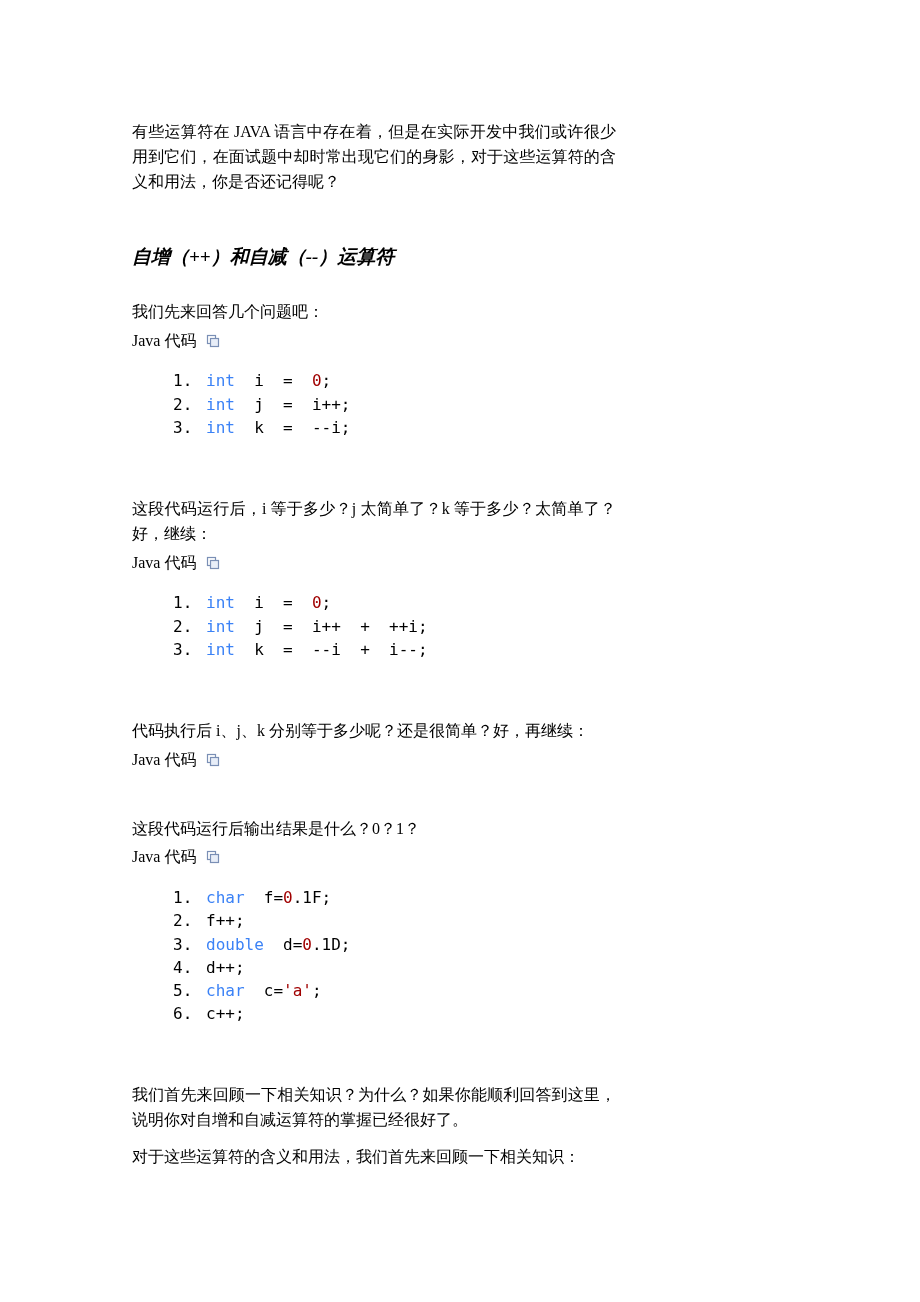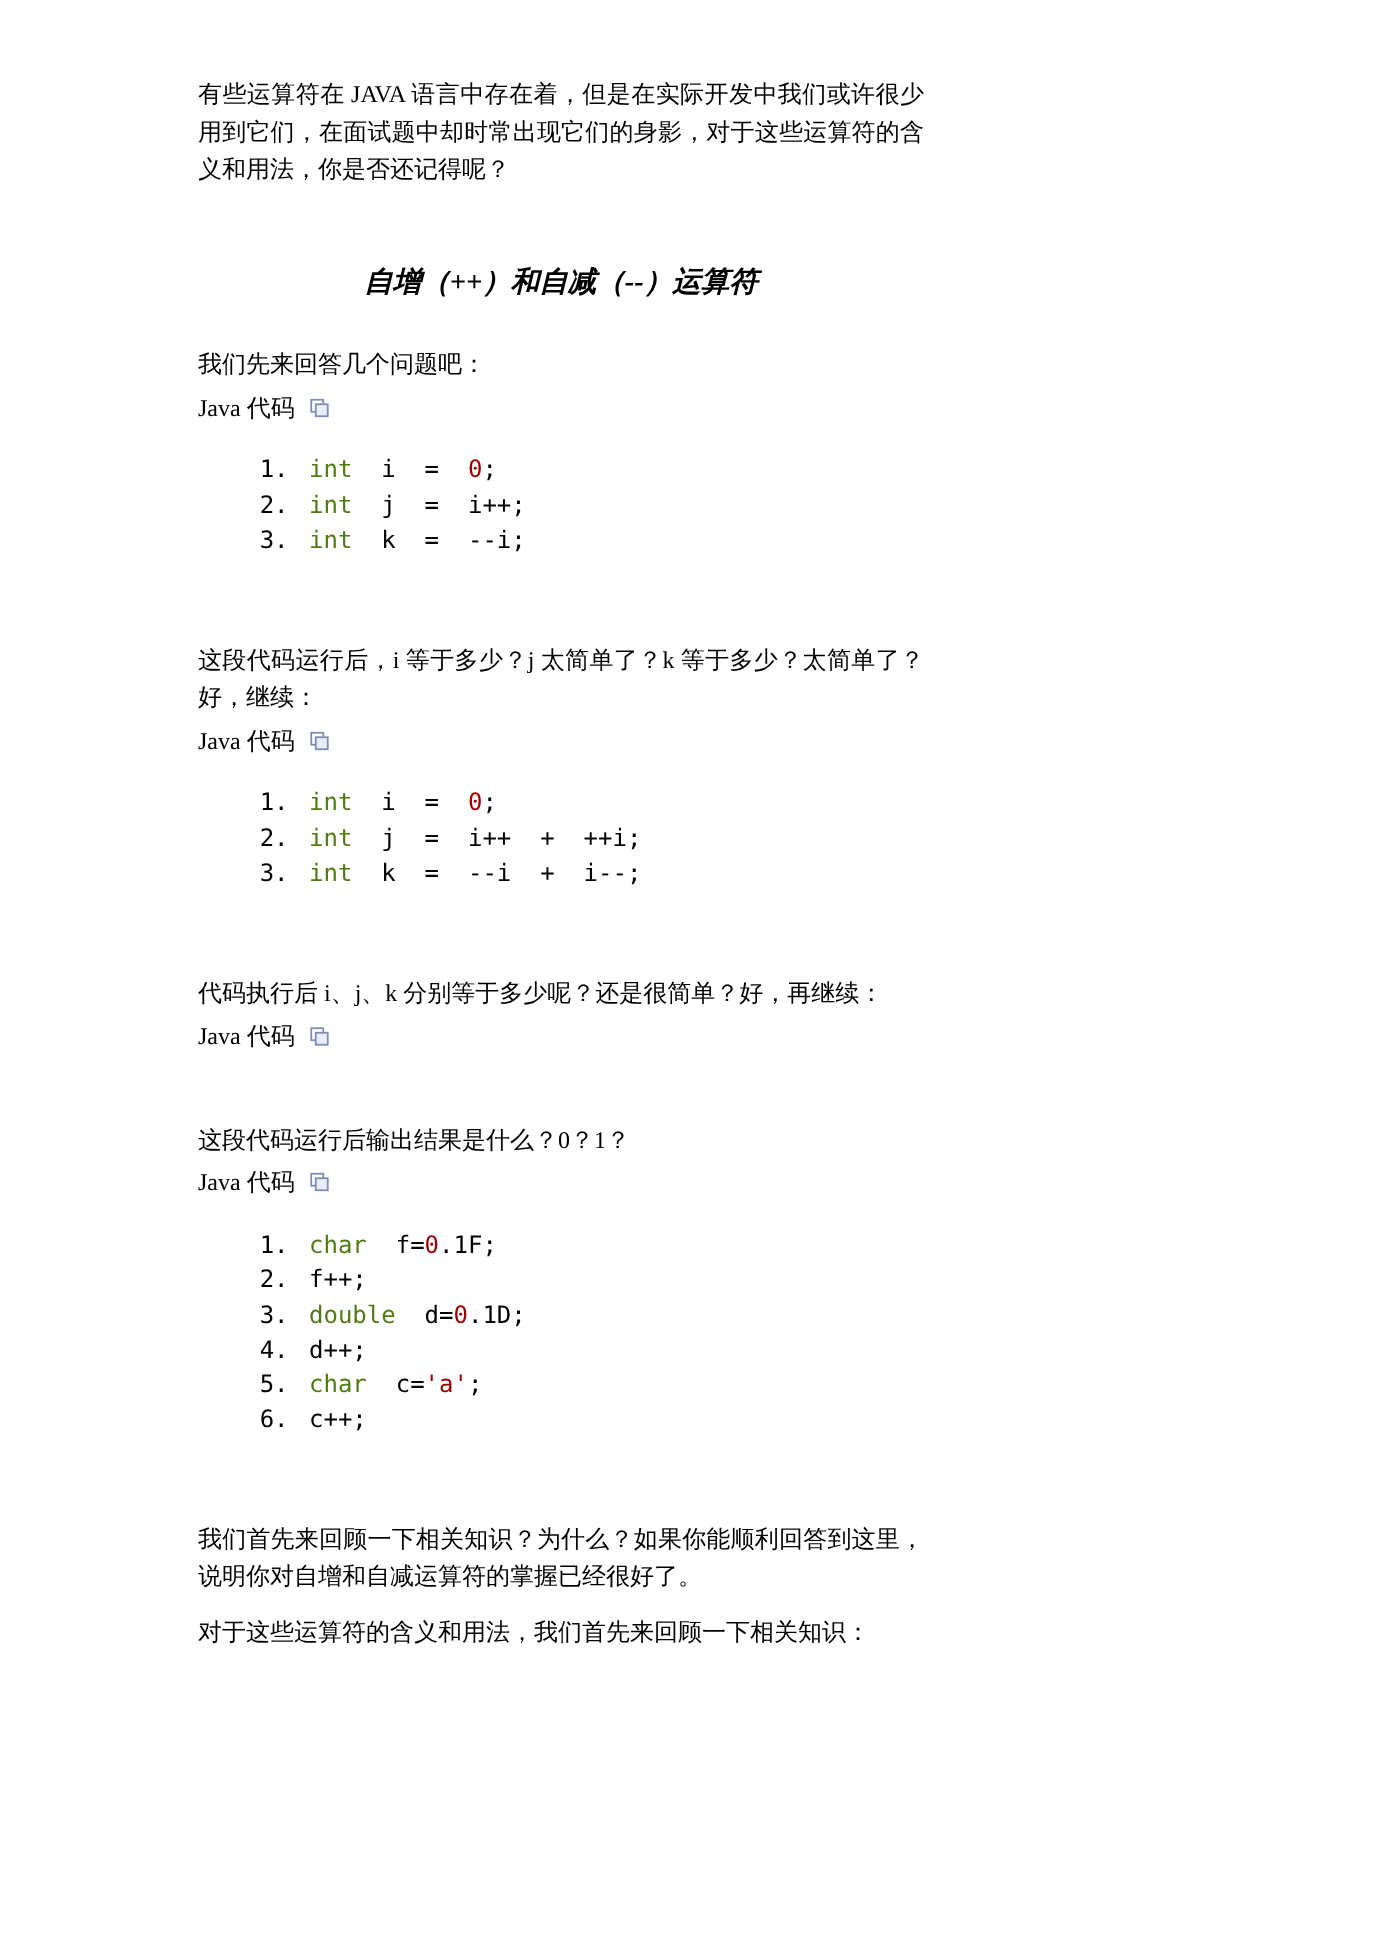--- a/index.html
+++ b/index.html
@@ -7,33 +7,32 @@
     background: #ffffff;
     font-family: "SimSun", "NSimSun", serif;
     font-size: 16px;
     color: #000;
     line-height: 1.55;
   }
   .page {
     width: 748px;
     min-height: 1302px;
     box-sizing: border-box;
-    padding: 52px 132px 60px 132px;
+    padding: 120px 132px 60px 132px;
   }
   .para {
     text-align: justify;
     margin: 0 0 4px 0;
   }
   .heading {
     font-family: "SimSun", serif;
     font-style: italic;
     font-weight: bold;
     font-size: 19px;
     margin: 48px 0 28px 0;
-    text-align: center;
   }
   .label-line {
     margin: 0;
   }
   .code-label {
     display: inline;
   }
   .copy-icon {
     display: inline-block;
     vertical-align: -2px;
@@ -44,21 +43,21 @@
     padding-left: 26px;
     font-family: "NSimSun", "SimSun", monospace;
     font-size: 16px;
   }
   ol.code-block li {
     padding-left: 4px;
     white-space: pre;
     line-height: 1.45;
   }
   .kw {
-    color: #4d7c0f;
+    color: #3b82f6;
   }
   .num, .lit, .chr {
     color: #A00000;
   }
   .gap-sm { height: 8px; }
   .gap-lg { height: 42px; }
 </style>
 </head>
 <body>
 

